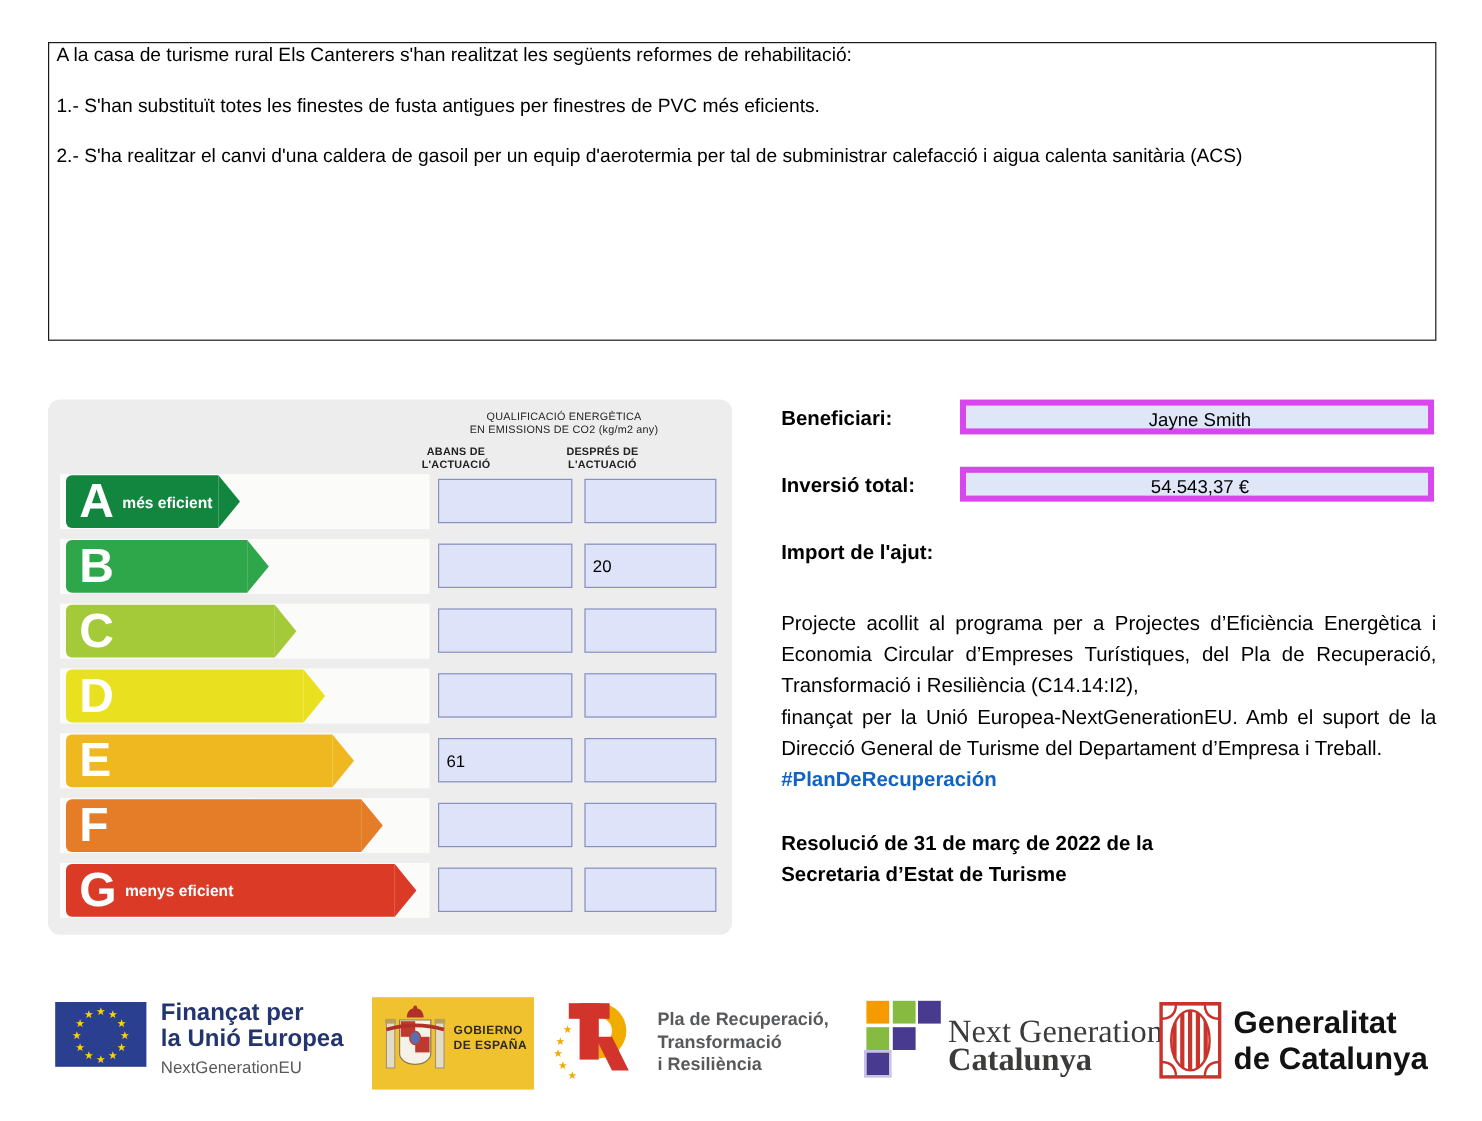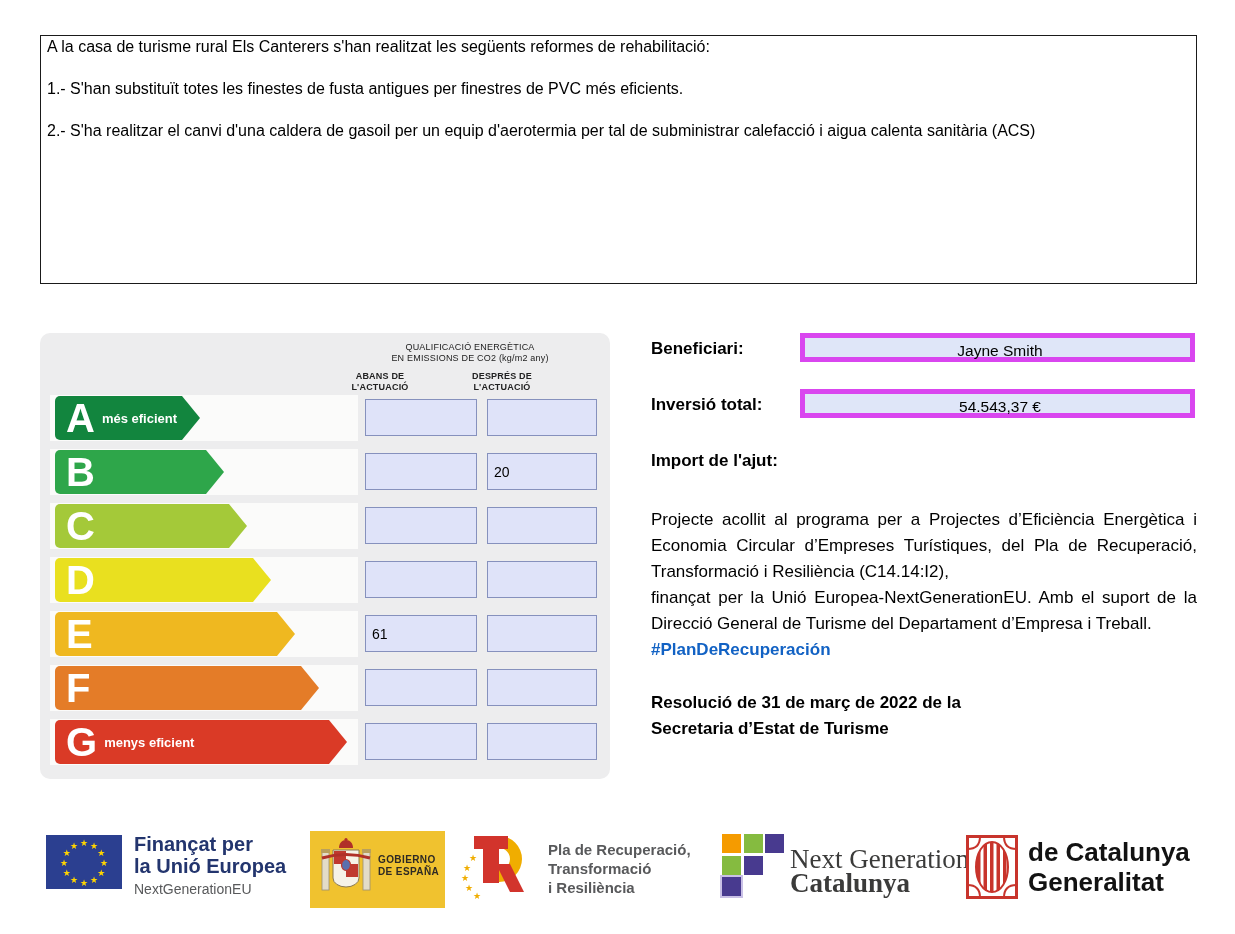--- a/index.html
+++ b/index.html
@@ -305,16 +305,16 @@
     <ellipse cx="26" cy="32" rx="16" ry="25" fill="#ffffff" style="stroke:var(--gc-red)" stroke-width="2"></ellipse>
     <g clip-path="url(#gc-oval)">
       <rect x="11" y="7" width="3.5" height="50" style="fill:var(--gc-red)"></rect>
       <rect x="17.5" y="7" width="3.5" height="50" style="fill:var(--gc-red)"></rect>
       <rect x="24" y="7" width="3.5" height="50" style="fill:var(--gc-red)"></rect>
       <rect x="30.5" y="7" width="3.5" height="50" style="fill:var(--gc-red)"></rect>
       <rect x="37" y="7" width="3.5" height="50" style="fill:var(--gc-red)"></rect>
     </g>
   </svg>
   <div class="gc-text">
+    <div>Generalitat</div>
     <div>de Catalunya</div>
-    <div>Generalitat</div>
   </div>
 </div>
 
 </body></html>

